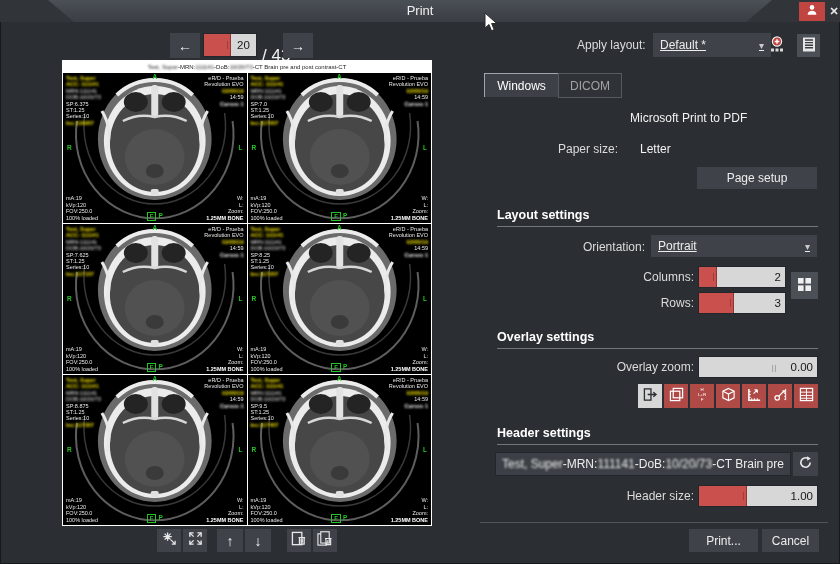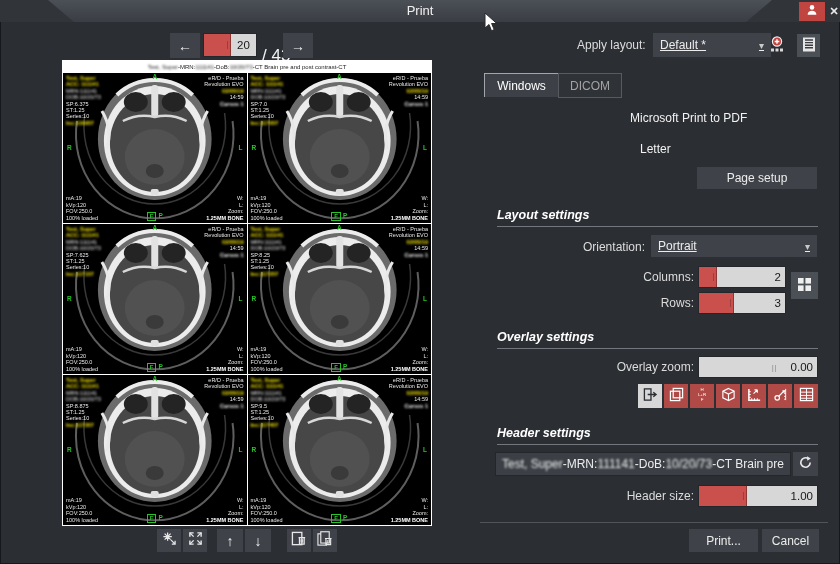--- a/index.html
+++ b/index.html
@@ -11,21 +11,21 @@
   .title-trap{left:48px;top:0;width:724px;height:22px;
       background:linear-gradient(#4b4f56,#3a3e44);
       clip-path:polygon(0 0,100% 0,calc(100% - 26px) 100%,26px 100%);}
   .title-text{left:0;top:3px;width:840px;text-align:center;color:#f0f0f0;font-size:13px;}
   .tbtn-red{left:799px;top:2px;width:26px;height:19px;background:#c04440;display:flex;align-items:center;justify-content:center;}
   .tbtn-x{left:826px;top:2px;width:16px;height:19px;color:#e8e8e8;font-size:11px;font-weight:bold;display:flex;align-items:center;justify-content:center;}
   
   .btn{background:#3f4349;color:#ececec;font-size:12px;display:flex;align-items:center;justify-content:center;cursor:default;}
   .lbl{color:#dcdcdc;font-size:12px;}
   .val{color:#f2f2f2;font-size:12px;}
-  .sect{color:#ffffff;font-weight:bold;font-size:12.5px;font-style:italic;}
+  .sect{color:#ffffff;font-weight:bold;font-size:12.5px;}
   .hr{height:1px;background:#73777d;}
   .hr2{height:1px;background:#515459;}
   .dd{background:#3f4349;color:#ececec;font-size:12px;display:flex;align-items:center;justify-content:space-between;padding:0 7px;text-decoration:underline;}
   .chev{color:#c9c9c9;font-size:10px;}
   .spin{display:flex;height:20px;box-shadow:0 0 0 1px #23262a;}
   .spin .red{background:#c9504d;border-right:1px solid #8f3634;position:relative;}
   .spin .red:after{content:"";position:absolute;right:2px;top:30%;bottom:30%;width:1px;background:#9e3d3a;}
   .spin .gval{background:#d7d7d7;color:#16181b;font-size:11.5px;display:flex;align-items:center;flex:1;padding:0 4px;}
   .right-al{justify-content:flex-end;}
   .center-al{justify-content:center;}
@@ -527,20 +527,21 @@
   </div>
 
   <div class="abs tab active" style="left:484px;top:73px;width:73px;">
     <span>Windows</span>
   </div>
   <div class="abs tab inactive" style="left:558px;top:73px;width:62px;">
     <span>DICOM</span>
   </div>
 
   <div class="abs val" style="left:630px;top:111px;">Microsoft Print to PDF</div>
+  <div class="abs lbl" style="left:480px;top:142px;width:138px;text-align:right;">Paper size:</div>
   <div class="abs val" style="left:630px;top:142px;margin-left:10px;">Letter</div>
   <div class="abs btn" style="left:697px;top:167px;width:120px;height:22px;">
     <span>Page setup</span>
   </div>
 
   <div class="abs sect" style="left:497px;top:208px;">Layout settings</div>
   <div class="abs hr" style="left:497px;top:226px;width:321px;"></div>
   <div class="abs lbl" style="left:480px;top:240px;width:165px;text-align:right;">Orientation:</div>
   <div class="abs dd" style="left:651px;top:235px;width:152px;height:22px;">
     <span>Portrait</span>

